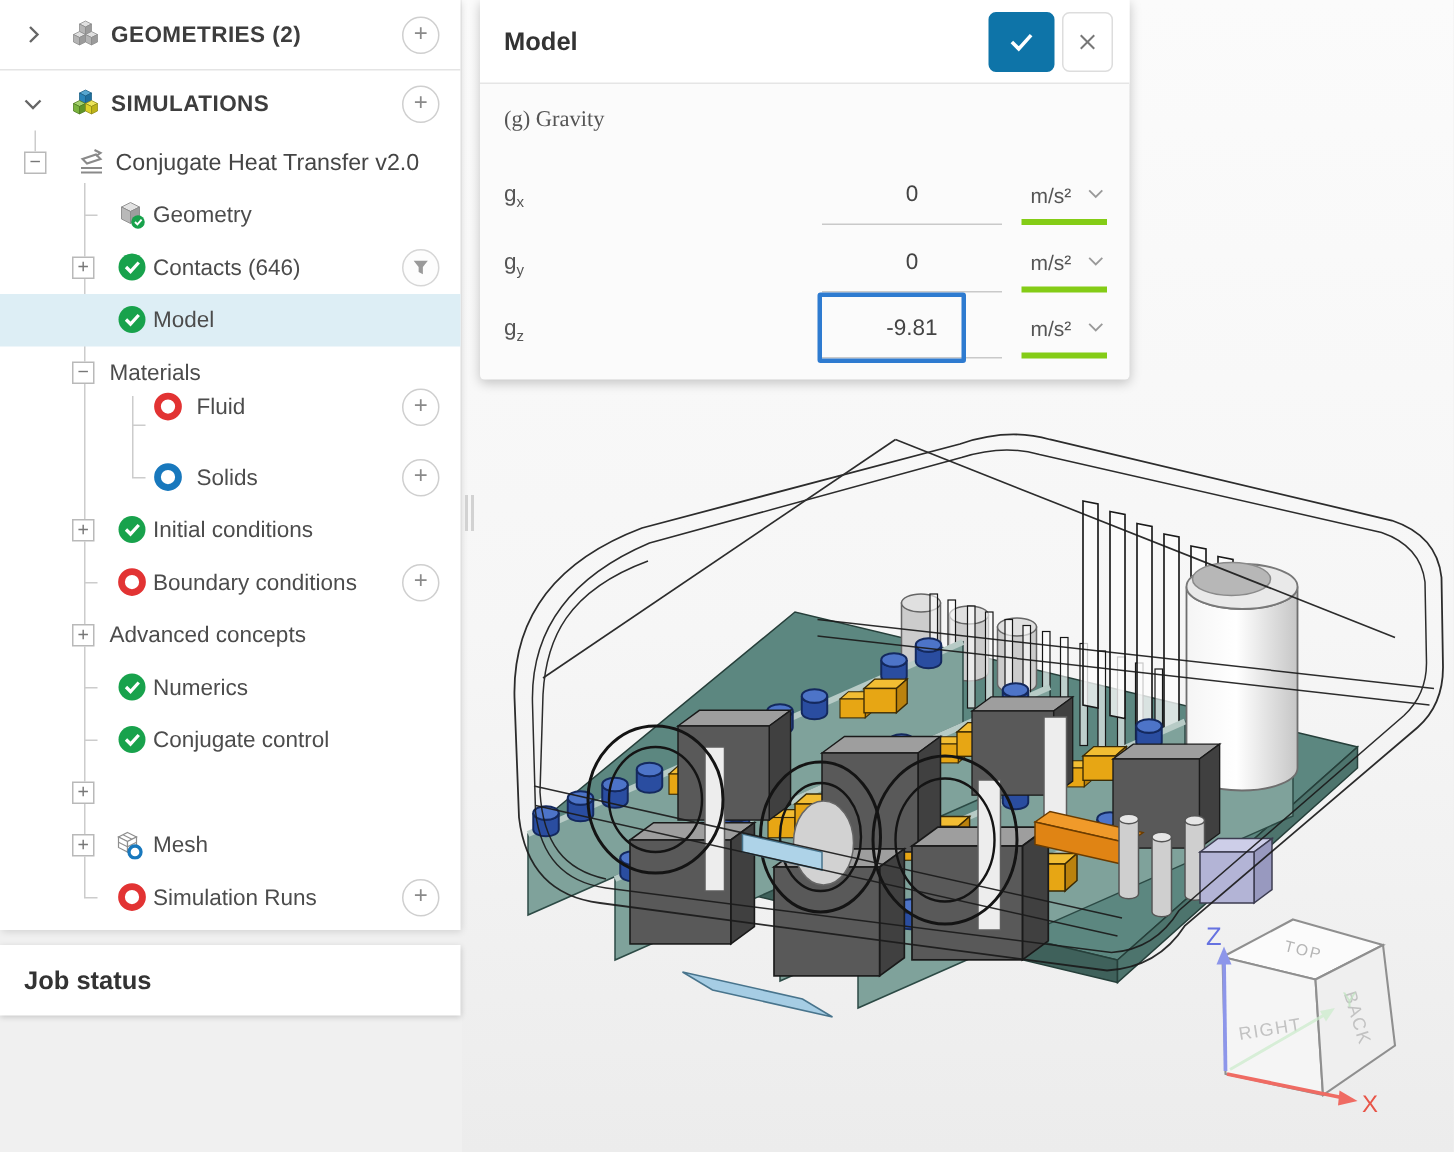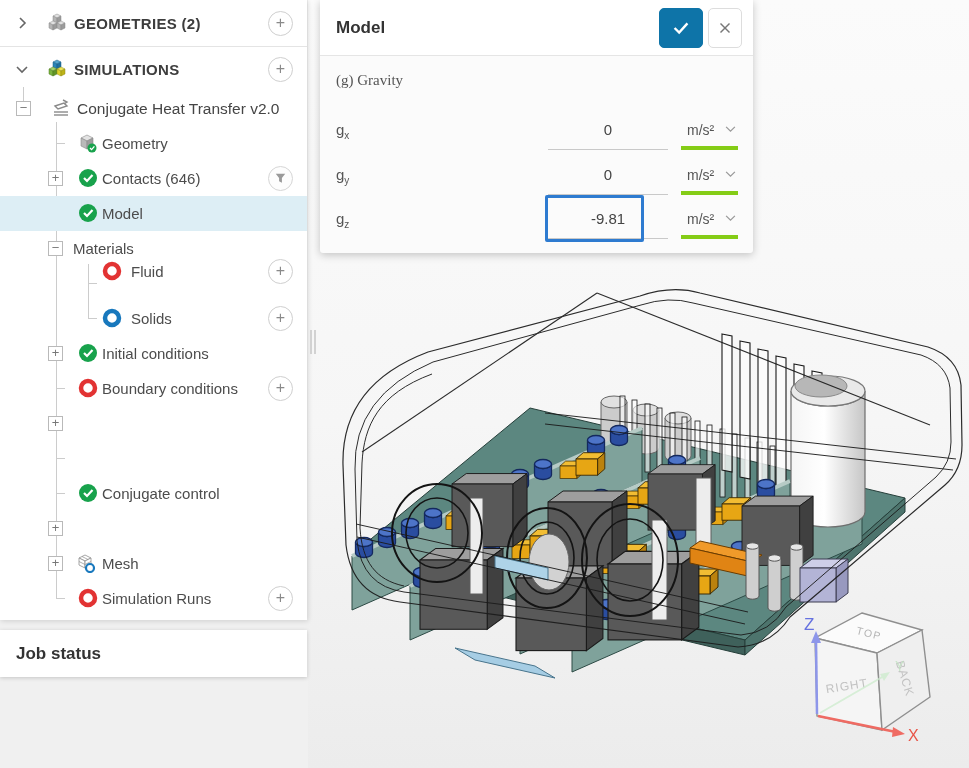--- a/index.html
+++ b/index.html
@@ -415,22 +415,30 @@
   <div class="trow" style="top:371px">
     <svg class="ic" style="left:78px" viewBox="0 0 20 20">
         <circle cx="10" cy="10" r="7" fill="#fff" stroke="#e23333" stroke-width="4.5"></circle>
       </svg>
     <span class="lbl" style="left:102px">Boundary conditions</span>
     <div class="pluscirc">+</div>
   </div>
 
   <div class="trow" style="top:406px">
     <div class="expander" style="left:48px">+</div>
-  </div>
-
+    <span class="lbl" style="left:73px">Advanced concepts</span>
+  </div>
+
+  <div class="trow" style="top:441px">
+    <svg class="ic" style="left:78px" viewBox="0 0 20 20">
+        <circle cx="10" cy="10" r="9" fill="#18a24c"></circle>
+        <polyline points="6,10 9,13 14.5,7" fill="none" stroke="#fff" stroke-width="2.2"></polyline>
+      </svg>
+    <span class="lbl" style="left:102px">Numerics</span>
+  </div>
 
   <div class="trow" style="top:476px">
     <svg class="ic" style="left:78px" viewBox="0 0 20 20">
         <circle cx="10" cy="10" r="9" fill="#18a24c"></circle>
         <polyline points="6,10 9,13 14.5,7" fill="none" stroke="#fff" stroke-width="2.2"></polyline>
       </svg>
     <span class="lbl" style="left:102px">Conjugate control</span>
   </div>
 
   <div class="trow" style="top:511px">

